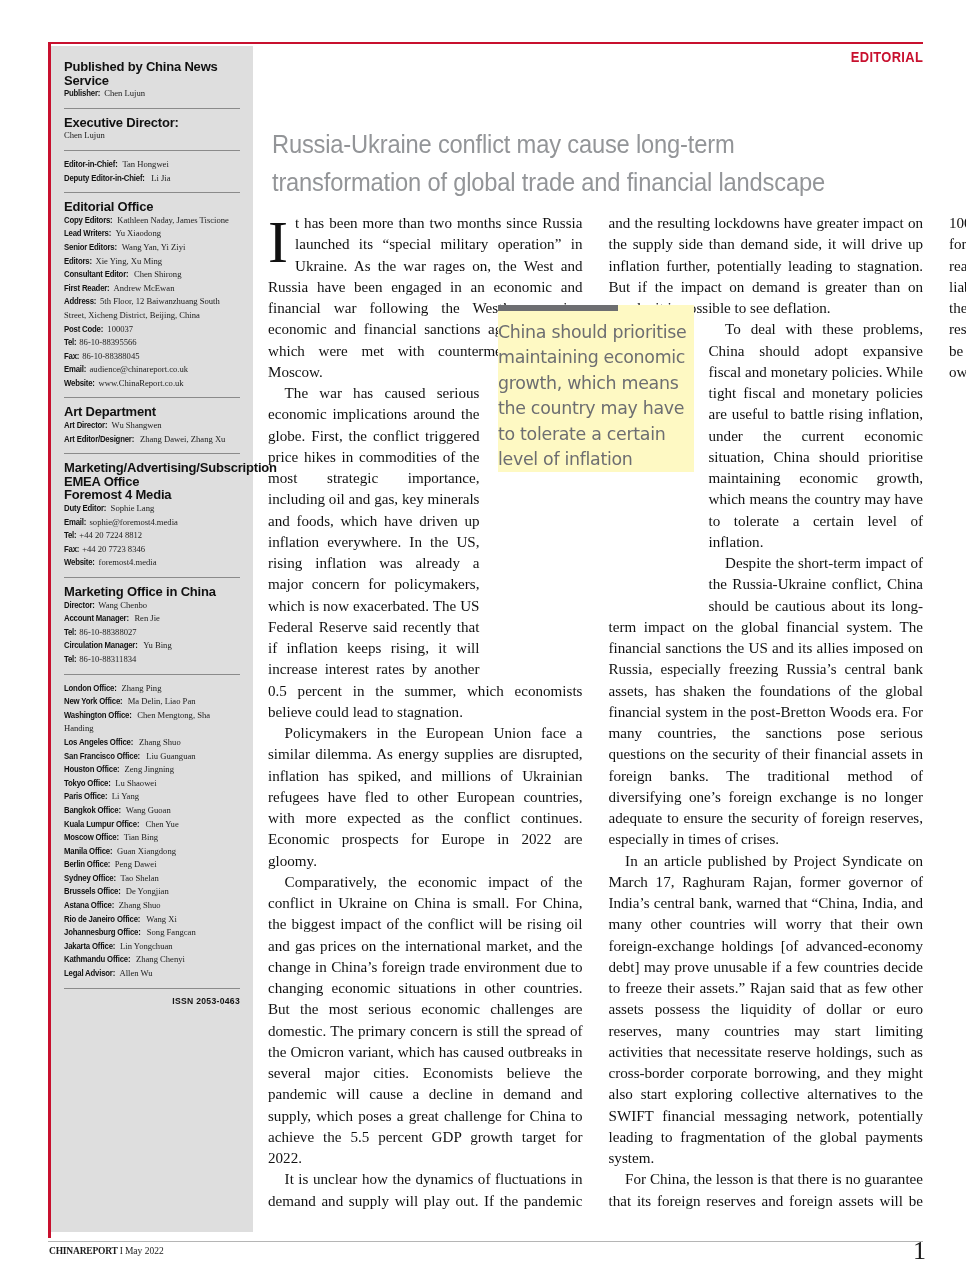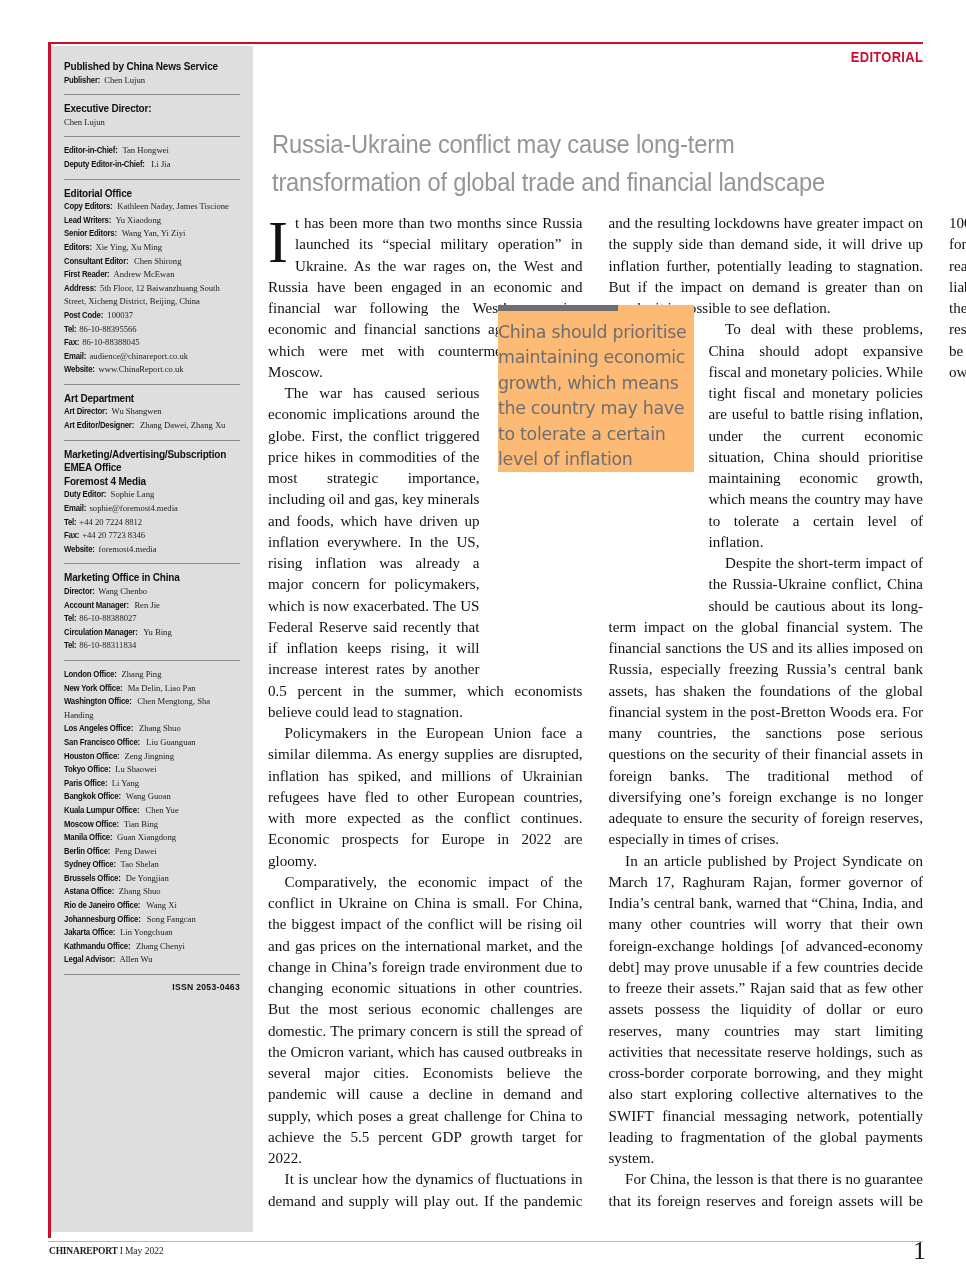--- a/index.html
+++ b/index.html
@@ -118,21 +118,21 @@
     font-size: 8.2px;
     color: #111;
     letter-spacing: -0.2px;
     transform: scaleX(0.95);
     display: inline-block;
     transform-origin: left center;
   }
   .ms-head-only {
     font-family: "Liberation Sans", sans-serif;
     font-weight: bold;
-    font-size: 10px;
+    font-size: 13px;
     line-height: 13.6px;
     color: #111;
     letter-spacing: -0.2px;
   }
   .ms-issn {
     font-family: "Liberation Sans", sans-serif;
     font-weight: bold;
     font-size: 8.6px;
     letter-spacing: 0.3px;
     color: #111;
@@ -190,21 +190,21 @@
     color: #111;
   }
 
   
   .pullquote {
     position: absolute;
     left: 498px;
     top: 305px;
     width: 196px;
     z-index: 5;
-    background: #fdba74;
+    background: #fef9c3;
   }
   .pq-rule {
     width: 120px;
     height: 6px;
     background: #6d6e71;
     margin-bottom: 9px;
   }
   .pq-text {
     font-family: "DejaVu Sans", sans-serif;
     font-size: 17.4px;

